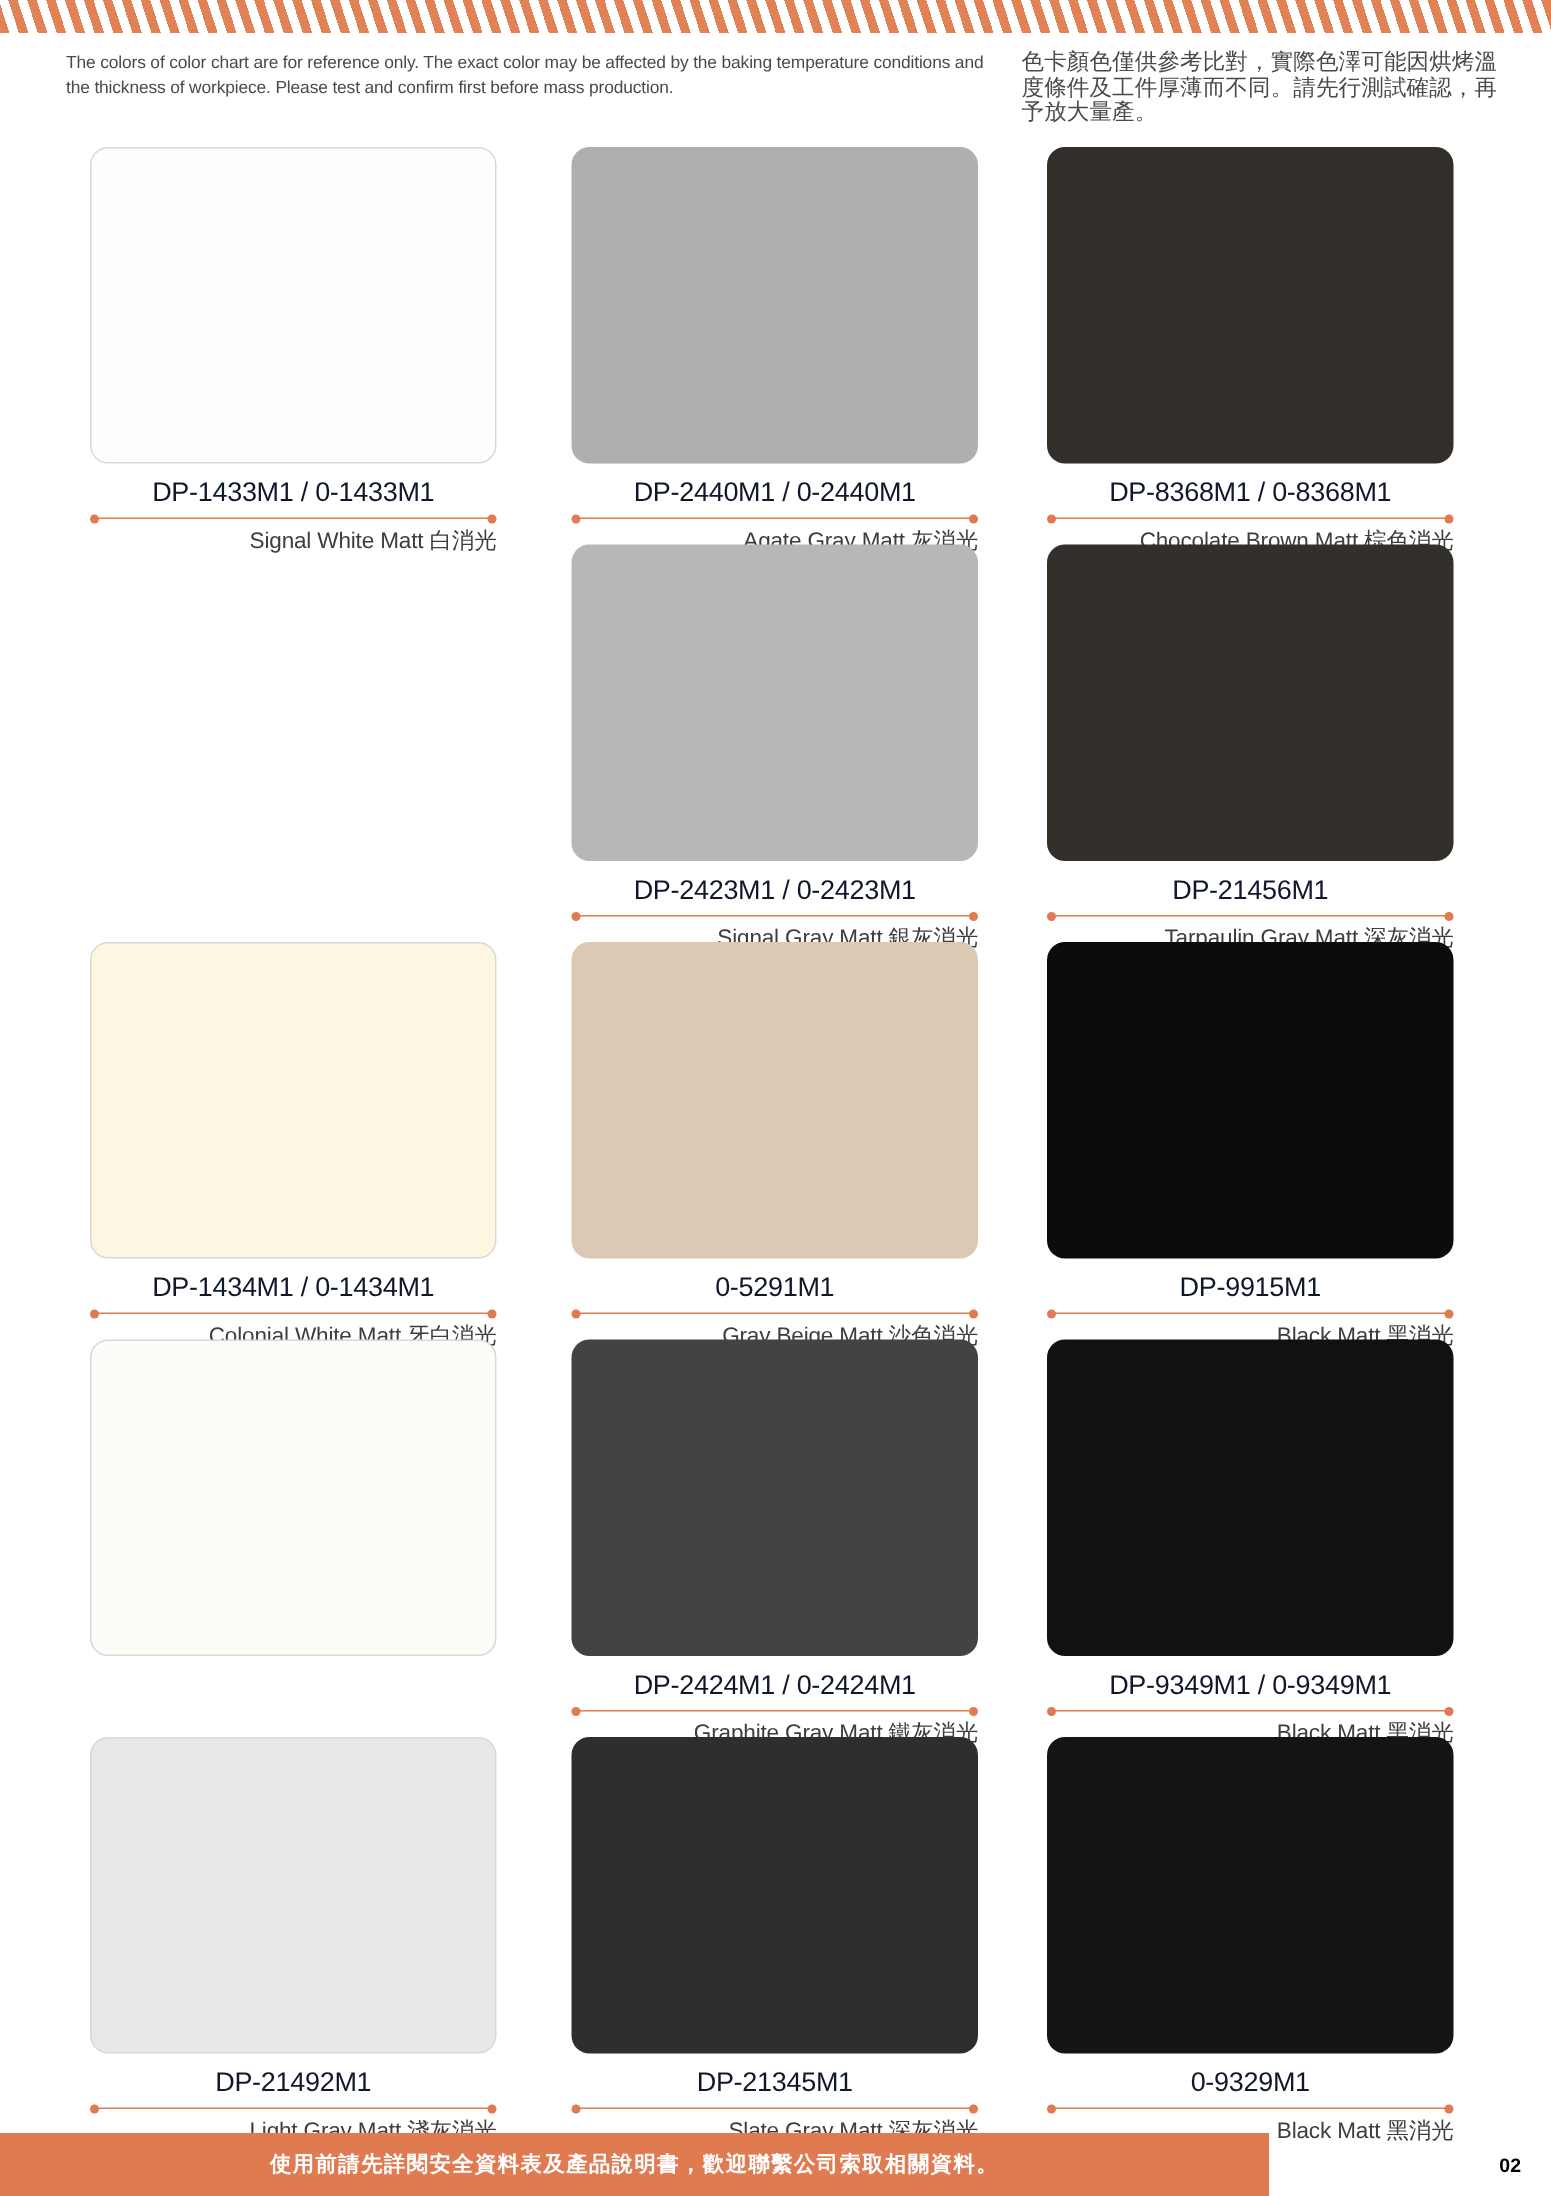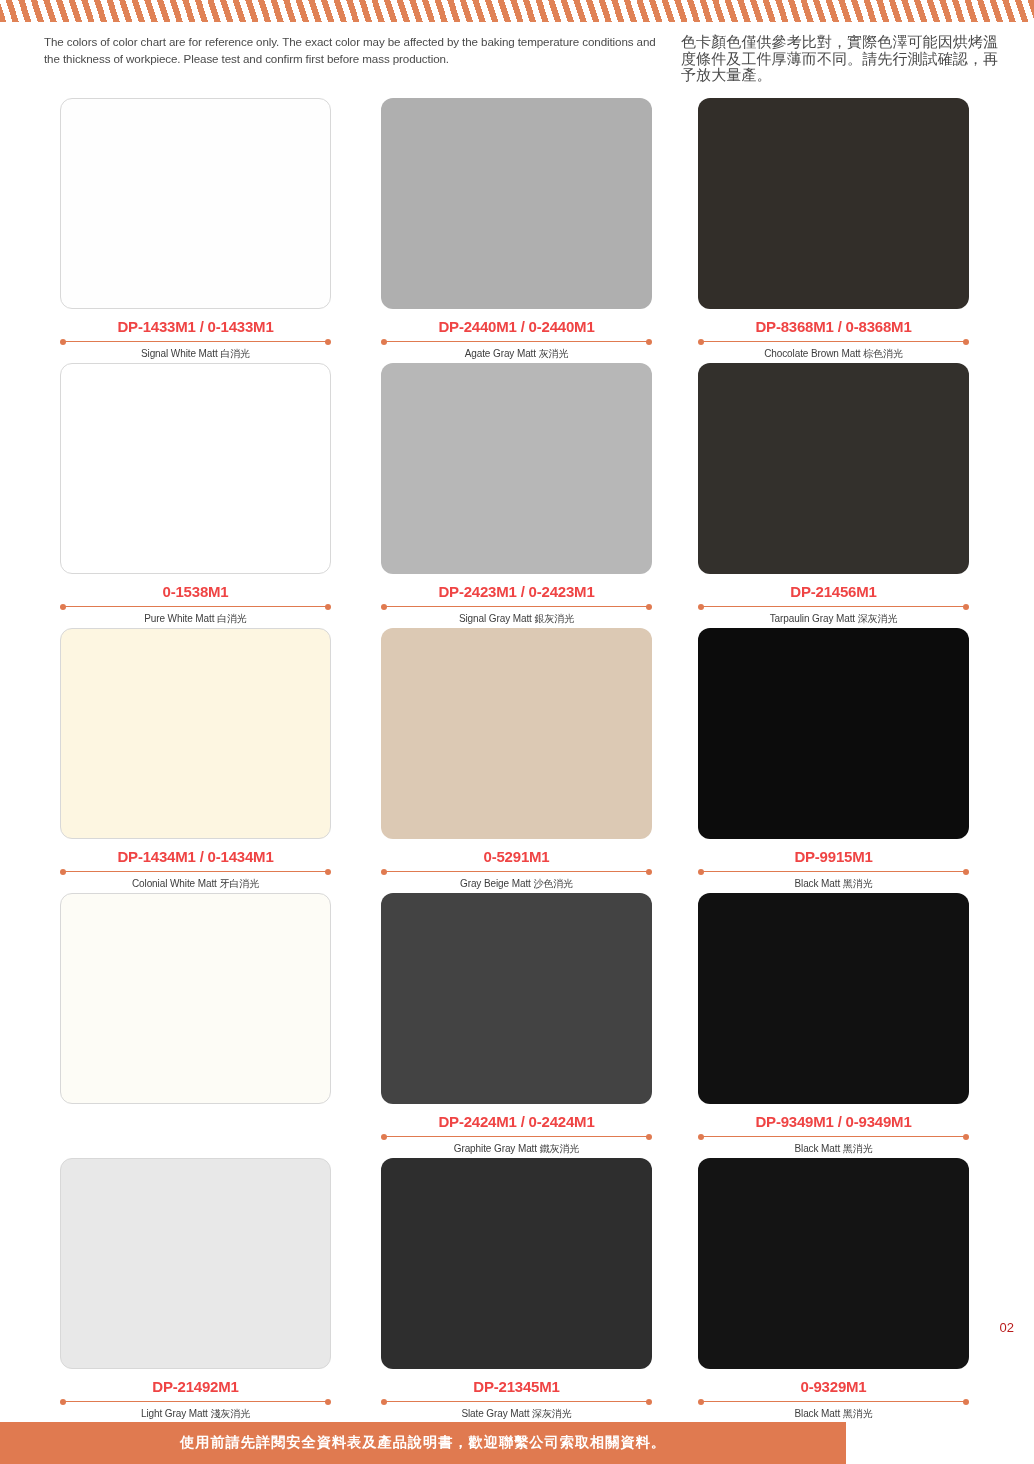--- a/index.html
+++ b/index.html
@@ -95,23 +95,23 @@
   .swatch.bordered {
     border: 1px solid #d8d8d8;
   }
 
   .label {
     margin-top: 9px;
     text-align: center;
     width: 271px;
   }
   .code {
-    font-size: 15px;
-    font-weight: bold;
-    color: #ef4444;
+    font-size: 18px;
+    font-weight: normal;
+    color: #0f172a;
     letter-spacing: -0.2px;
     white-space: nowrap;
   }
   .rule {
     position: relative;
     height: 7px;
     margin: 3px 0 2px 0;
   }
   .rule .line {
     position: absolute;
@@ -126,37 +126,39 @@
     top: 0.6px;
     width: 6px;
     height: 6px;
     border-radius: 50%;
     background: #e07a50;
   }
   .rule .dot.left  { left: 0; }
   .rule .dot.right { right: 0; }
 
   .name {
-    font-size: 10px;
+    font-size: 15px;
     color: #3d3d3d;
     letter-spacing: -0.1px;
     white-space: nowrap;
+    text-align: right;
   }
 
   
   .grid .row .cell.c1 .swatch,
   .grid .row .cell.c2 .swatch { width: 271px; }
 
   
   .page-number {
     position: absolute;
     right: 20px;
-    top: 1320px;
+    top: 1436px;
     font-size: 13px;
-    color: #b91c1c;
+    color: #000000;
+    font-weight: bold;
   }
 
   
   .footer {
     position: absolute;
     left: 0;
     bottom: 0;
     width: 846px;
     height: 42px;
     background: #e07a50;
@@ -227,32 +229,20 @@
             <div class="rule">
               <span class="dot left"></span>
               <span class="line"></span>
               <span class="dot right"></span>
             </div>
             <div class="name">Chocolate Brown Matt 棕色消光</div>
           </div>
         </div>
       </div>
       <div class="row">
-        <div class="cell c0">
-          <div class="swatch bordered" style="background: rgb(255, 255, 255);"></div>
-          <div class="label">
-            <div class="code">0-1538M1</div>
-            <div class="rule">
-              <span class="dot left"></span>
-              <span class="line"></span>
-              <span class="dot right"></span>
-            </div>
-            <div class="name">Pure White Matt 白消光</div>
-          </div>
-        </div>
         <div class="cell c1">
           <div class="swatch" style="background: rgb(183, 183, 183);"></div>
           <div class="label">
             <div class="code">DP-2423M1 / 0-2423M1</div>
             <div class="rule">
               <span class="dot left"></span>
               <span class="line"></span>
               <span class="dot right"></span>
             </div>
             <div class="name">Signal Gray Matt 銀灰消光</div>

